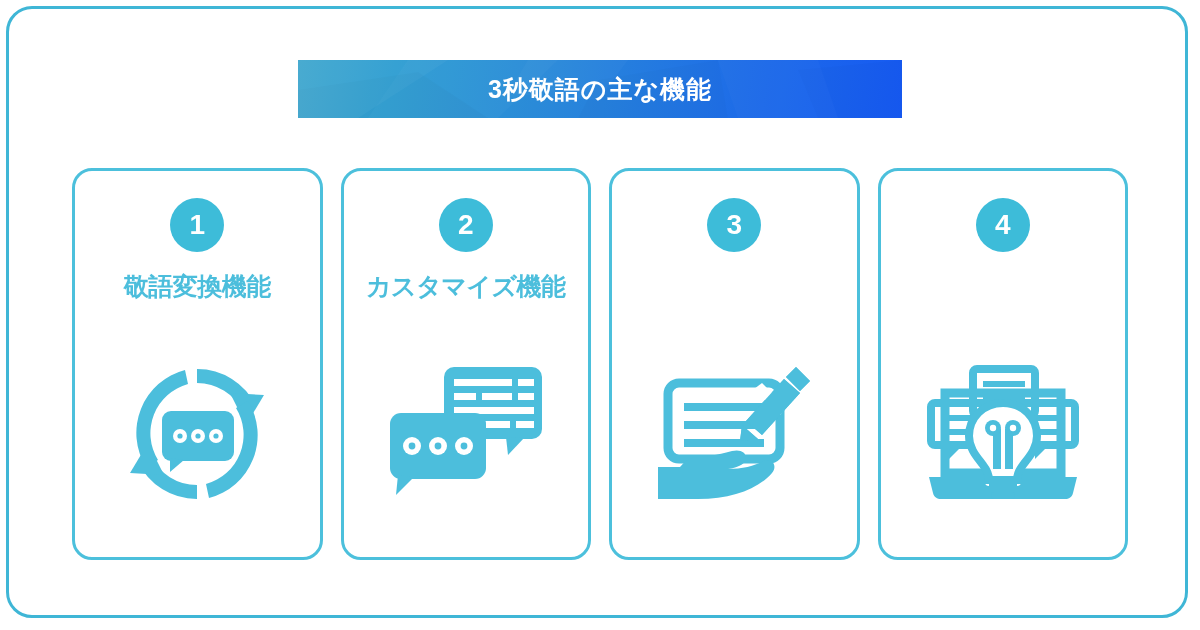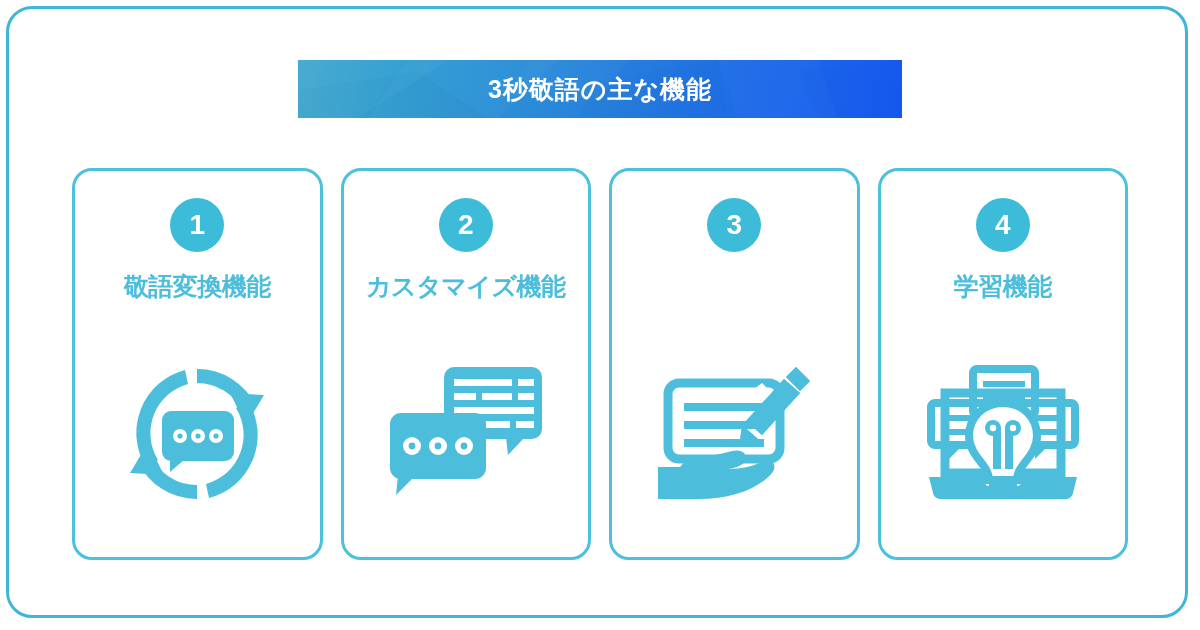--- a/index.html
+++ b/index.html
@@ -225,21 +225,20 @@
                      C92 93 86 90 78 92
                      C62 96 52 98 44 98
                      C36 98 30 103 26 108 Z"></path>
           </g>
         </svg>
       </div>
     </div>
 
     <div class="card">
       <div class="badge">4</div>
-      <div class="card-title">学習機能</div>
       <div class="card-icon">
         <svg width="160" height="150" viewBox="0 0 160 150">
 
           <path d="M22 34 L138 34 L138 114 L22 114 Z" fill="none" stroke="#4cbedc" stroke-width="9"></path>
 
           <path d="M6 118 L154 118 L150 134
                    C149 138 146 140 142 140
                    L18 140 C14 140 11 138 10 134 Z" fill="#4cbedc"></path>
           <rect x="62" y="118" width="36" height="9" rx="4" fill="#ffffff"></rect>
 

